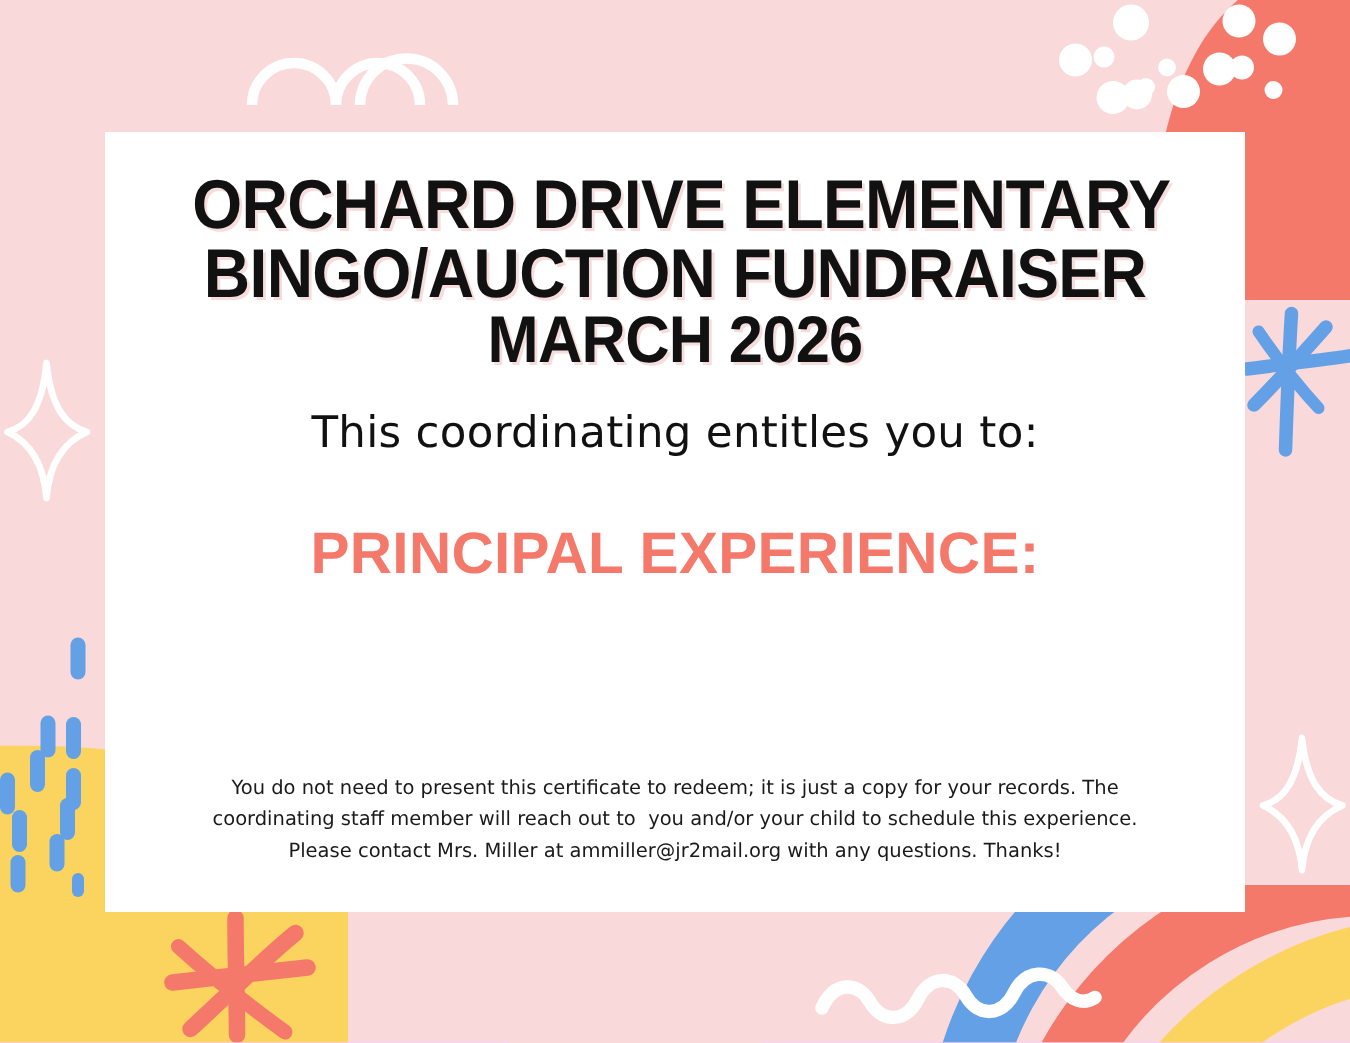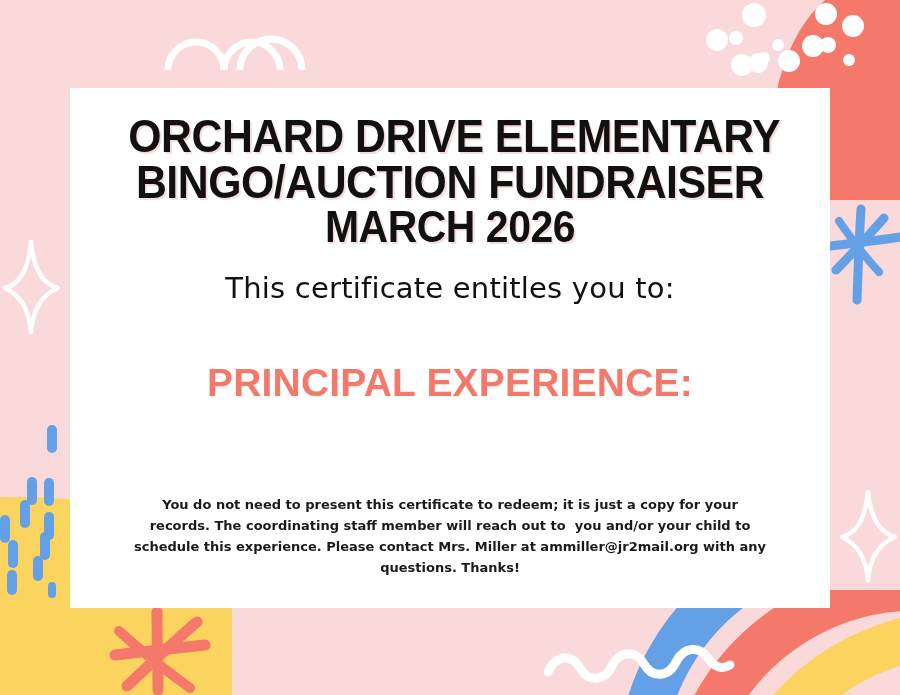--- a/index.html
+++ b/index.html
@@ -73,32 +73,30 @@
   }
   .award-line {
     font-family: "Liberation Sans", sans-serif;
     font-weight: bold;
     font-size: 39px;
     line-height: 1.07;
     letter-spacing: 0.2px;
     color: #f4796b;
     text-transform: uppercase;
     white-space: nowrap;
-    margin-top: 13px;
   }
   .fineprint {
     margin-top: auto;
     margin-bottom: 12px;
     width: 640px;
     font-family: "DejaVu Sans", sans-serif;
     font-size: 13px;
     line-height: 1.62;
     color: #1a1a1a;
     white-space: pre-wrap;
-    font-weight: bold;
   }
 </style>
 </head>
 <body>
 
 <div class="certificate">
 
   <svg class="decor-layer" viewBox="0 0 900 695" width="900" height="695" xmlns="http://www.w3.org/2000/svg">
 
     <rect x="0" y="0" width="900" height="695" fill="#f9d9d9"></rect>
@@ -204,21 +202,21 @@
   </svg>
 
   <div class="card">
 
     <div class="title-block">
       <div class="title-line">ORCHARD DRIVE ELEMENTARY</div>
       <div class="title-line">BINGO/AUCTION FUNDRAISER</div>
       <div class="title-line line3">MARCH 2026</div>
     </div>
 
-    <div class="subtitle">This certificate entitles you to:</div>
+    <div class="subtitle">This coordinating entitles you to:</div>
 
     <div class="award-block">
       <div class="award-line">PRINCIPAL EXPERIENCE:</div>
     </div>
 
     <div class="fineprint">You do not need to present this certificate to redeem; it is just a copy for your records. The coordinating staff member will reach out to  you and/or your child to schedule this experience. Please contact Mrs. Miller at ammiller@jr2mail.org with any questions. Thanks!</div>
 
   </div>
 
 </div>

